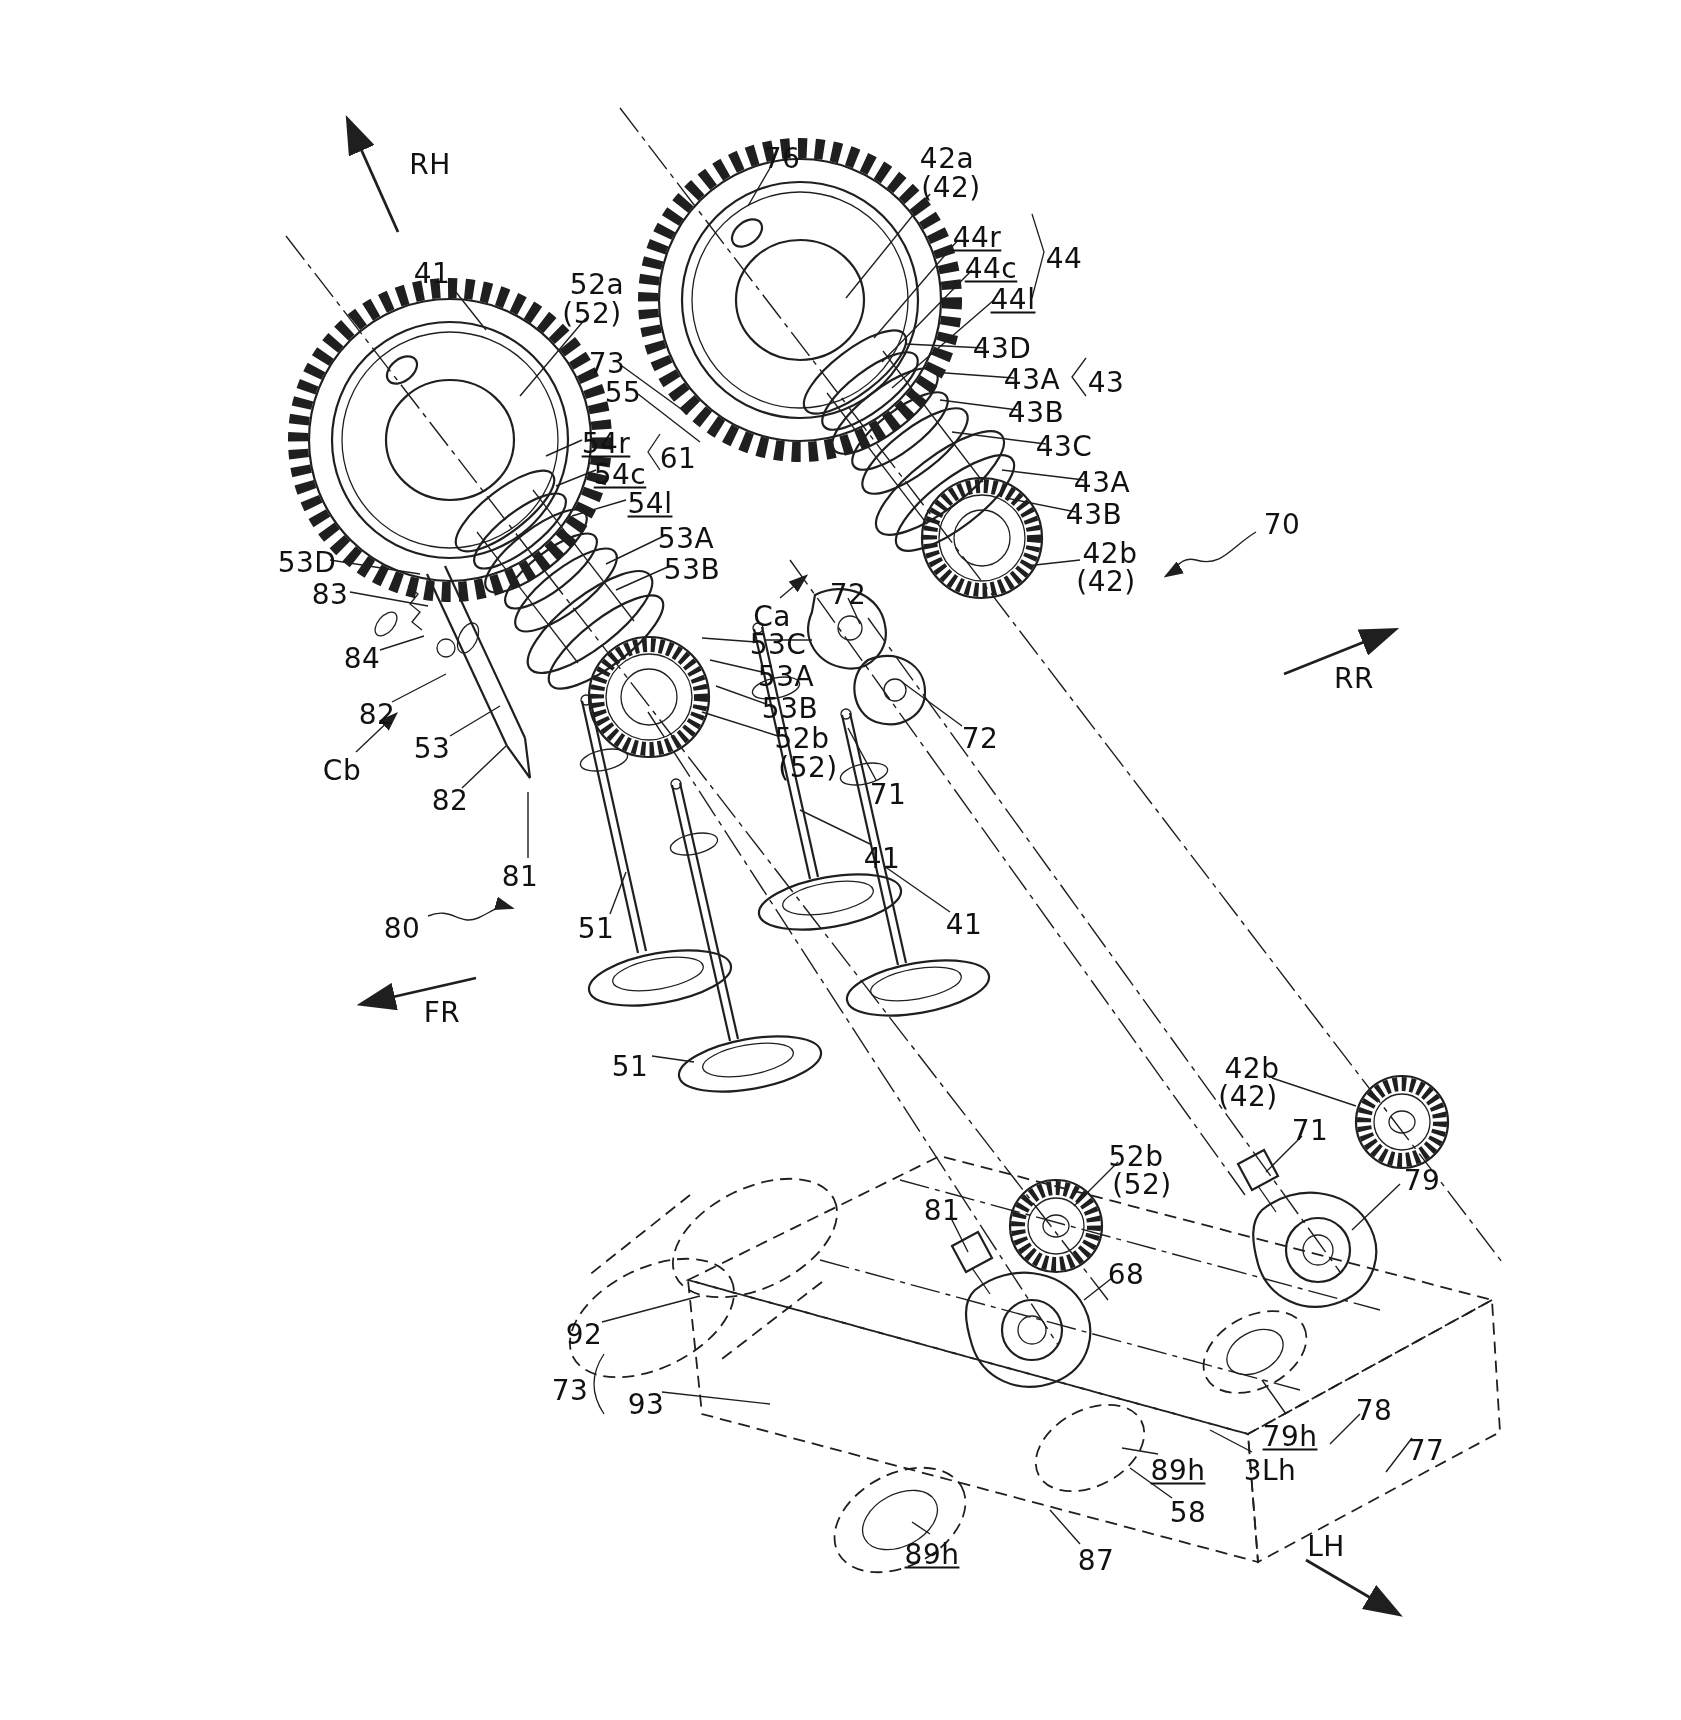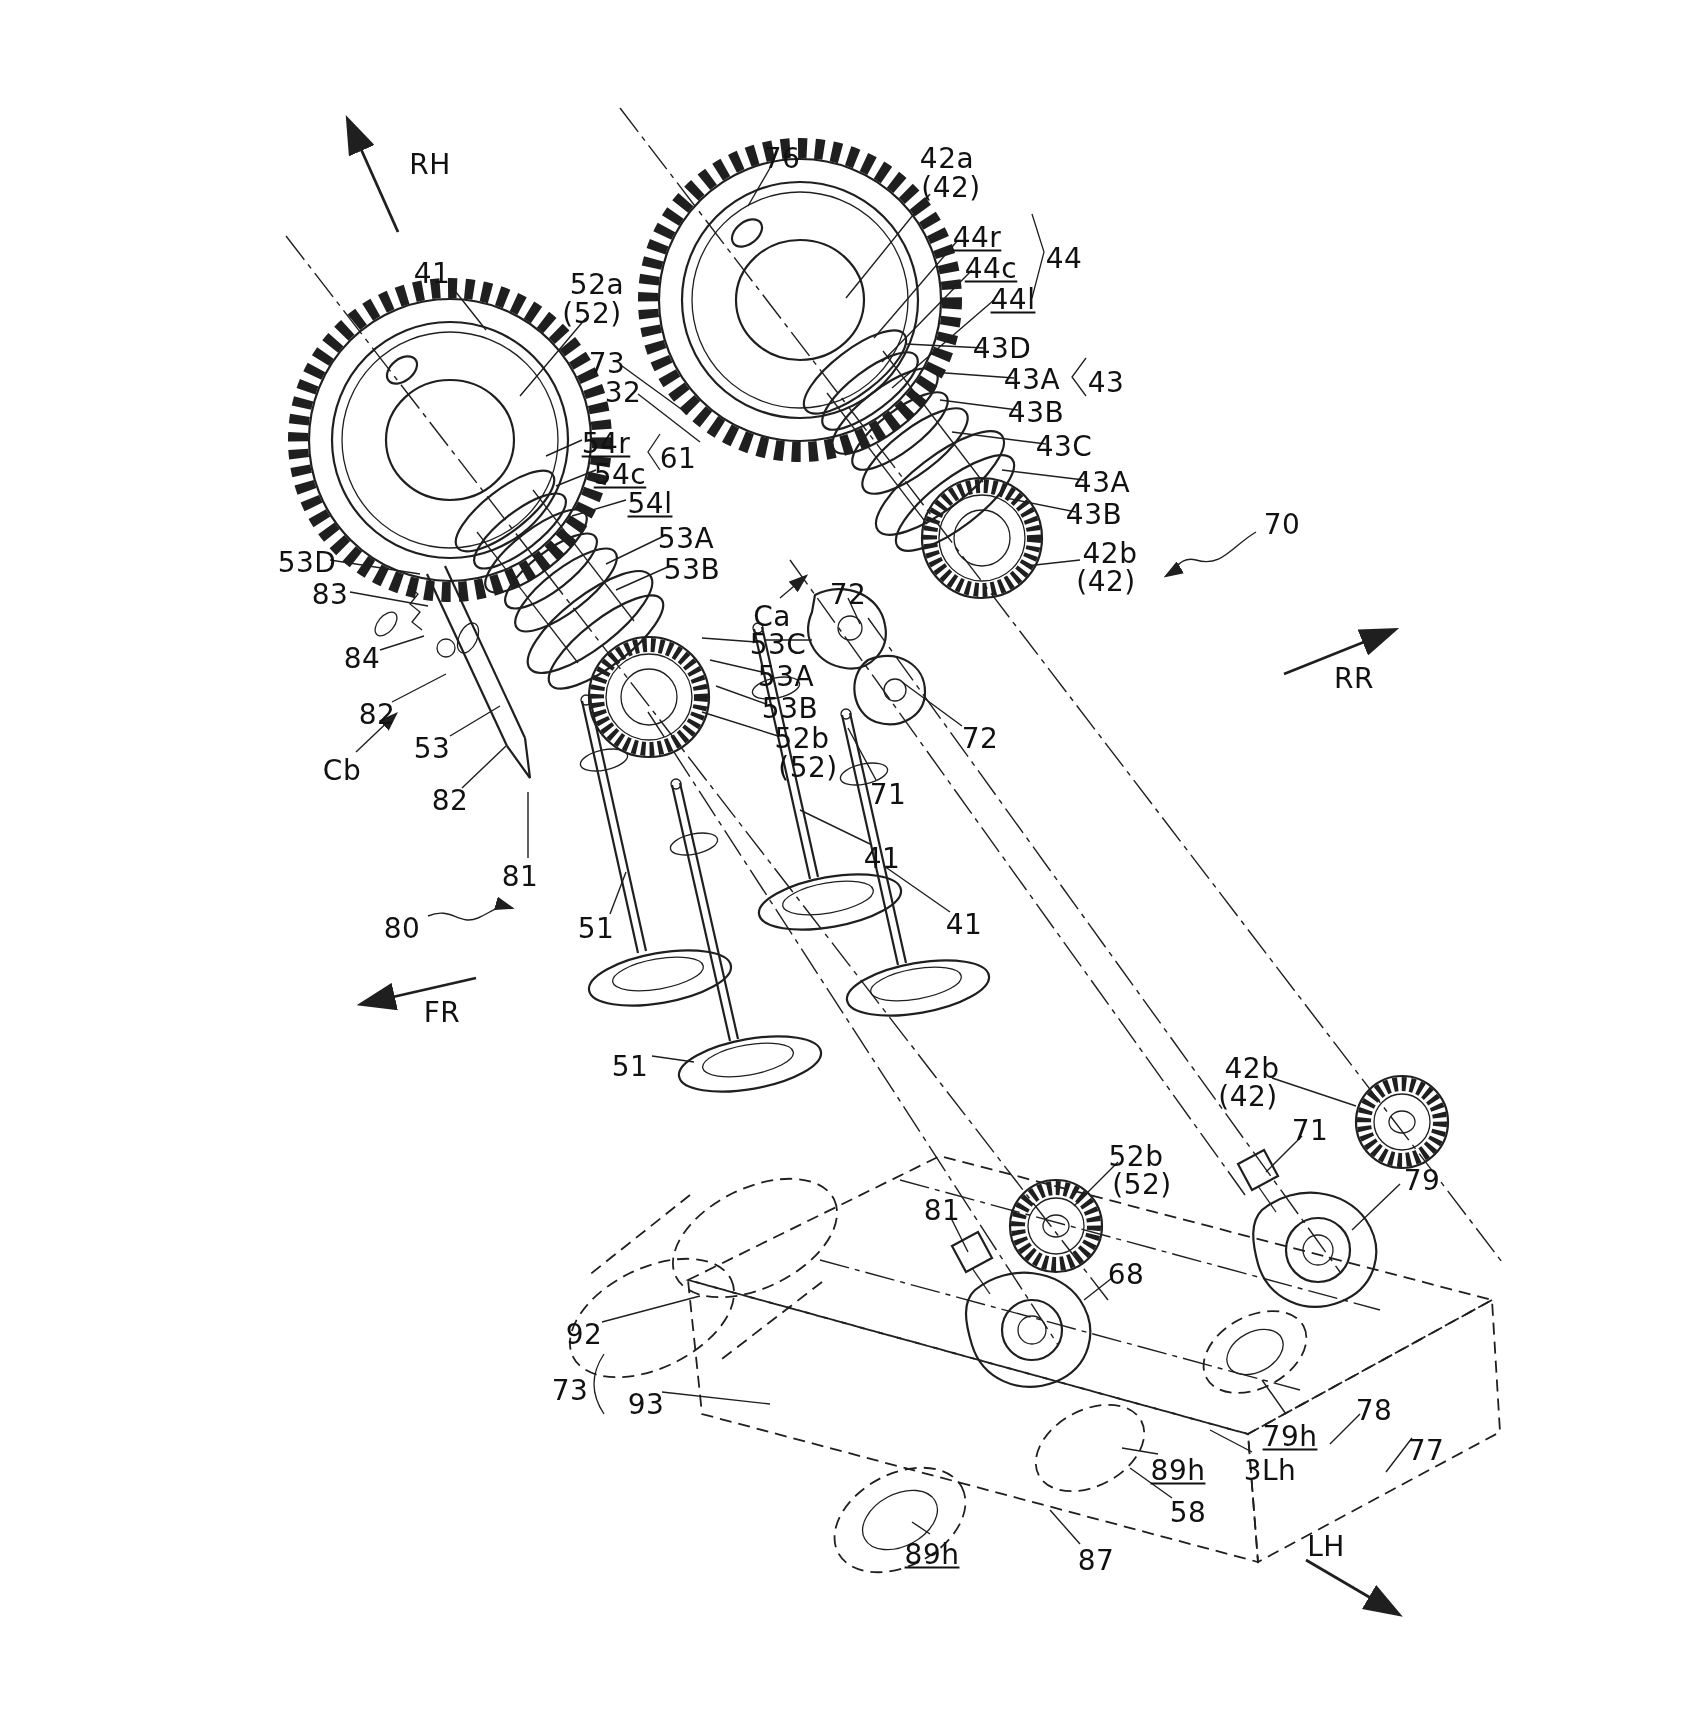--- a/index.html
+++ b/index.html
@@ -248,21 +248,21 @@
   <span class="lbl" style="left:947px;top:152px">42a</span>
   <span class="lbl" style="left:951px;top:181px">(42)</span>
   <span class="lbl u" style="left:977px;top:231px">44r</span>
   <span class="lbl u" style="left:991px;top:262px">44c</span>
   <span class="lbl u" style="left:1013px;top:293px">44l</span>
   <span class="lbl" style="left:1064px;top:252px">44</span>
   <span class="lbl" style="left:432px;top:267px">41</span>
   <span class="lbl" style="left:597px;top:278px">52a</span>
   <span class="lbl" style="left:592px;top:307px">(52)</span>
   <span class="lbl" style="left:607px;top:357px">73</span>
-  <span class="lbl" style="left:623px;top:386px">32</span>
+  <span class="lbl" style="left:623px;top:386px">55</span>
   <span class="lbl" style="left:1002px;top:342px">43D</span>
   <span class="lbl" style="left:1032px;top:373px">43A</span>
   <span class="lbl" style="left:1106px;top:376px">43</span>
   <span class="lbl" style="left:1036px;top:406px">43B</span>
   <span class="lbl" style="left:1064px;top:440px">43C</span>
   <span class="lbl" style="left:1102px;top:476px">43A</span>
   <span class="lbl" style="left:1094px;top:508px">43B</span>
   <span class="lbl u" style="left:606px;top:437px">54r</span>
   <span class="lbl u" style="left:620px;top:468px">54c</span>
   <span class="lbl" style="left:678px;top:452px">61</span>

